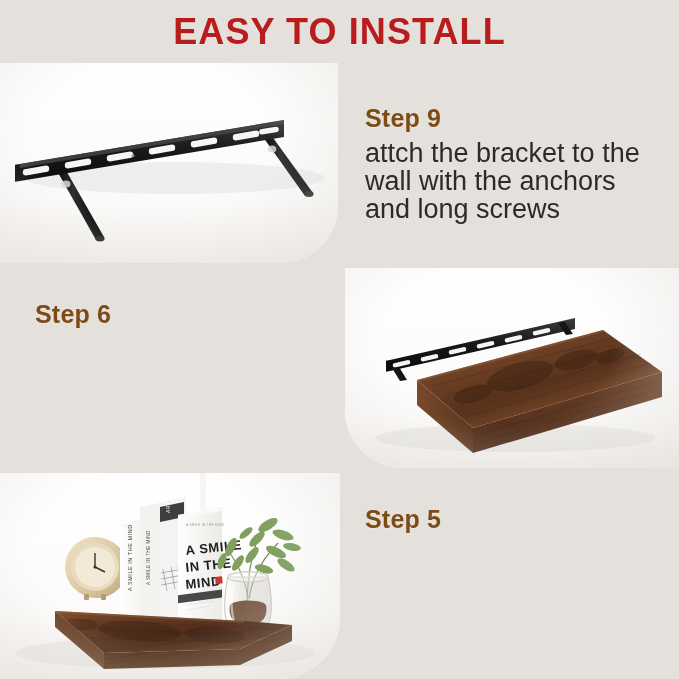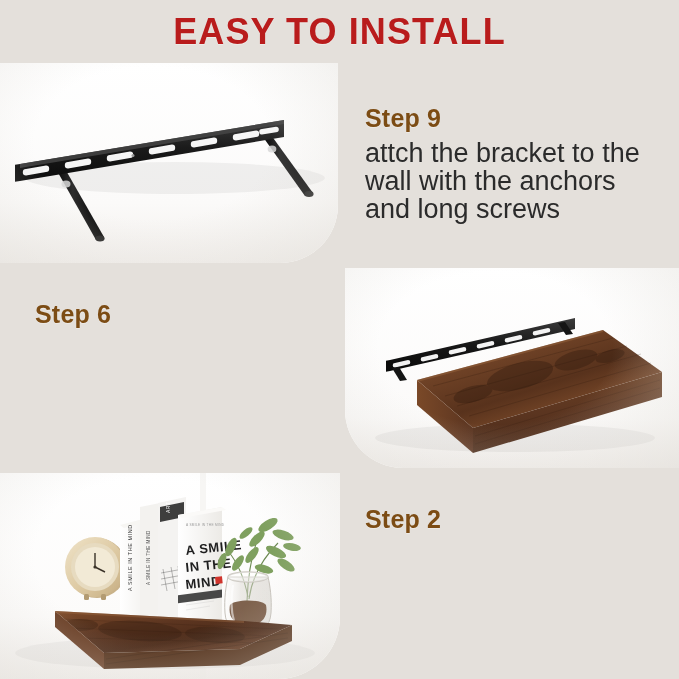--- a/index.html
+++ b/index.html
@@ -416,16 +416,16 @@
           <path d="M106,191 L288,165"></path>
         </g>
 
         <path d="M55,138 L244,148 L244,150 L55,140 Z" fill="#96633d" opacity="0.45"></path>
       </g>
     </svg>
     <div class="vignette"></div>
   </div>
 
   <div class="step-block" id="text-3">
-    <p class="step-heading">Step 2</p>
+    <p class="step-heading">Step 5</p>
   </div>
 
 </div>
 
 </body></html>

